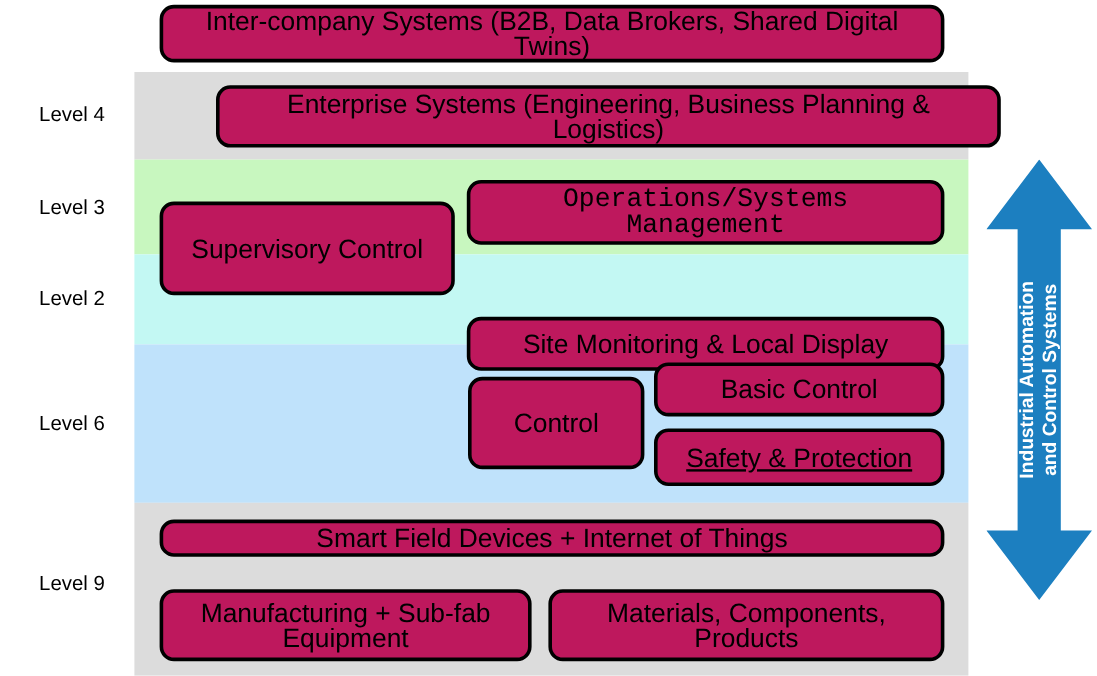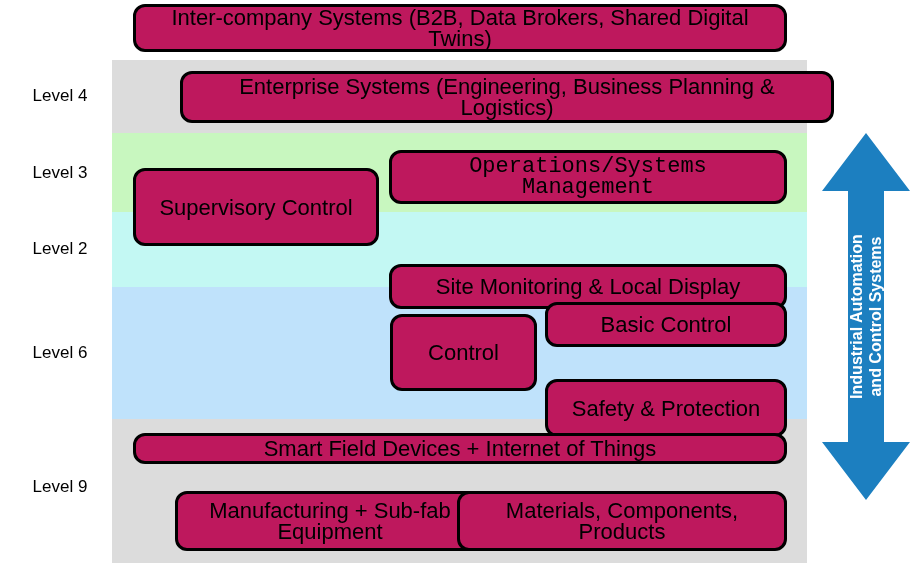--- a/index.html
+++ b/index.html
@@ -83,25 +83,25 @@
   <div class="box" style="left:389px;top:150px;width:398px;height:54px;font-family:Liberation Mono, monospace;">Operations/Systems Management</div>
 
   <div class="box" style="left:133px;top:168px;width:246px;height:78px;">Supervisory Control</div>
 
   <div class="box" style="left:389px;top:226px;width:398px;height:45px;margin-top:38px;">Site Monitoring &amp; Local Display</div>
 
   <div class="box" style="left:390px;top:314px;width:147px;height:77px;">Control</div>
 
   <div class="box" style="left:545px;top:302px;width:242px;height:45px;">Basic Control</div>
 
-  <div class="box" style="left:545px;top:379px;width:242px;height:58px;">Safety &amp; Protection</div>
+  <div class="box" style="left:545px;top:357px;width:242px;height:48px;text-decoration:underline;">Safety &amp; Protection</div>
 
   <div class="box" style="left:133px;top:433px;width:654px;height:31px;">Smart Field Devices + Internet of Things</div>
 
-  <div class="box" style="left:133px;top:491px;width:310px;height:60px;margin-left:42px;">Manufacturing + Sub-fab Equipment</div>
+  <div class="box" style="left:133px;top:491px;width:310px;height:60px;">Manufacturing + Sub-fab Equipment</div>
 
   <div class="box" style="left:457px;top:491px;width:330px;height:60px;">Materials, Components, Products</div>
 
   <div id="arrow-wrap">
     <svg id="arrow-svg" width="88" height="367" viewBox="0 0 88 367" xmlns="http://www.w3.org/2000/svg">
       <polygon points="44,0 88,58 62,58 62,309 88,309 44,367 0,309 26,309 26,58 0,58" fill="#1c7fc0"></polygon>
     </svg>
     <div class="arrow-caption">Industrial Automation
 and Control Systems</div>
   </div>

